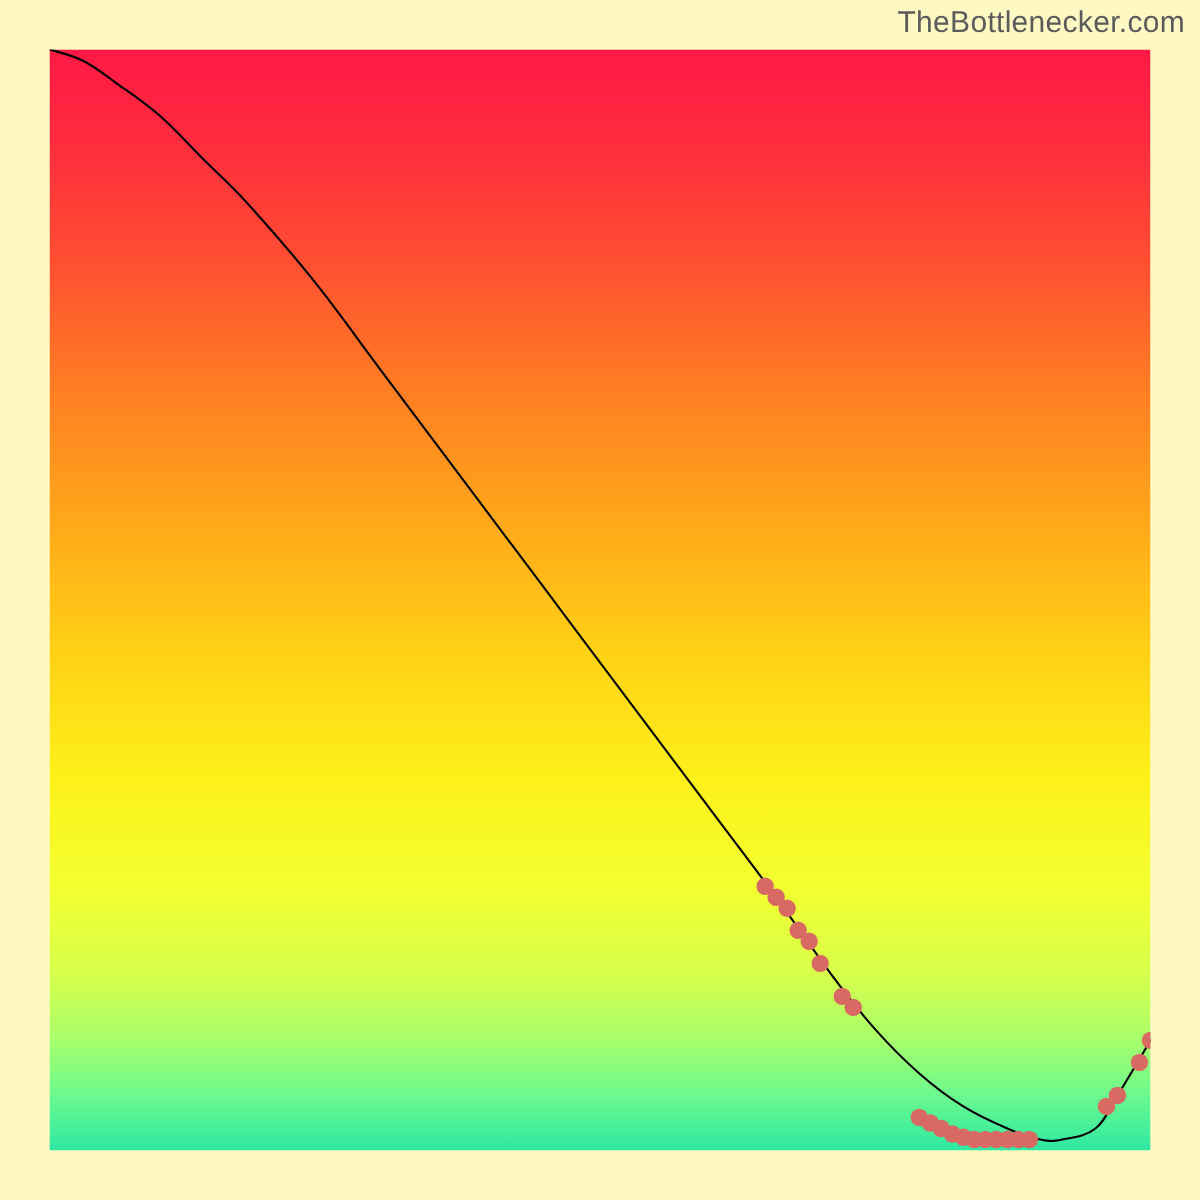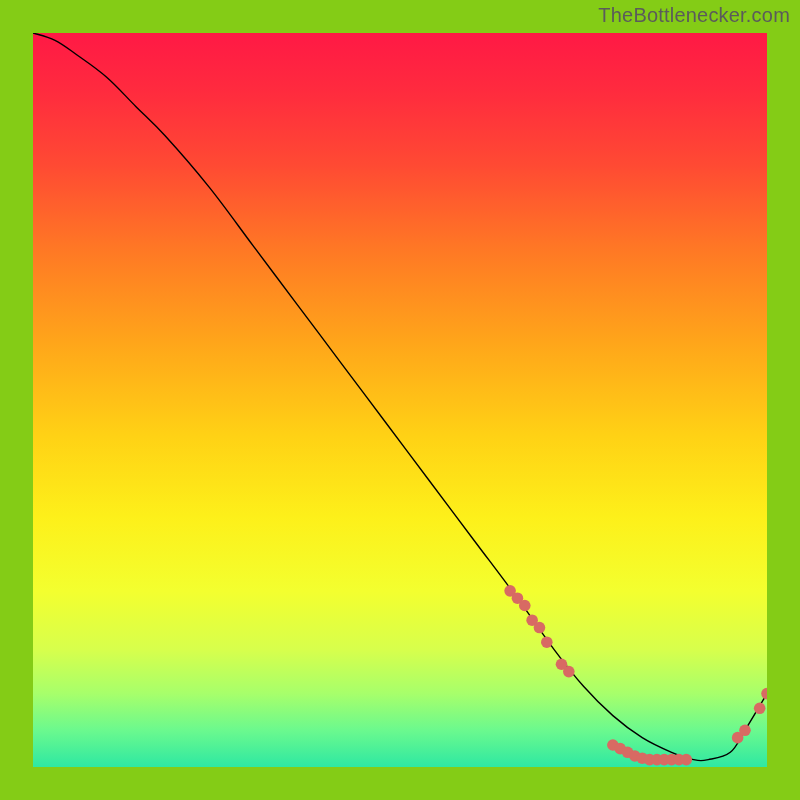--- a/index.html
+++ b/index.html
@@ -8,21 +8,21 @@
     width: 800px;
     height: 800px;
     background: #000;
     font-family: Arial, Helvetica, sans-serif;
     overflow: hidden;
   }
   .stage {
     position: relative;
     width: 800px;
     height: 800px;
-    background: #84cc16;
+    background: #fef9c3;
   }
   .watermark {
     position: absolute;
     top: 4px;
     right: 10px;
     color: #5b5b5b;
     font-size: 20px;
     font-weight: 400;
     letter-spacing: 0.2px;
     z-index: 3;

